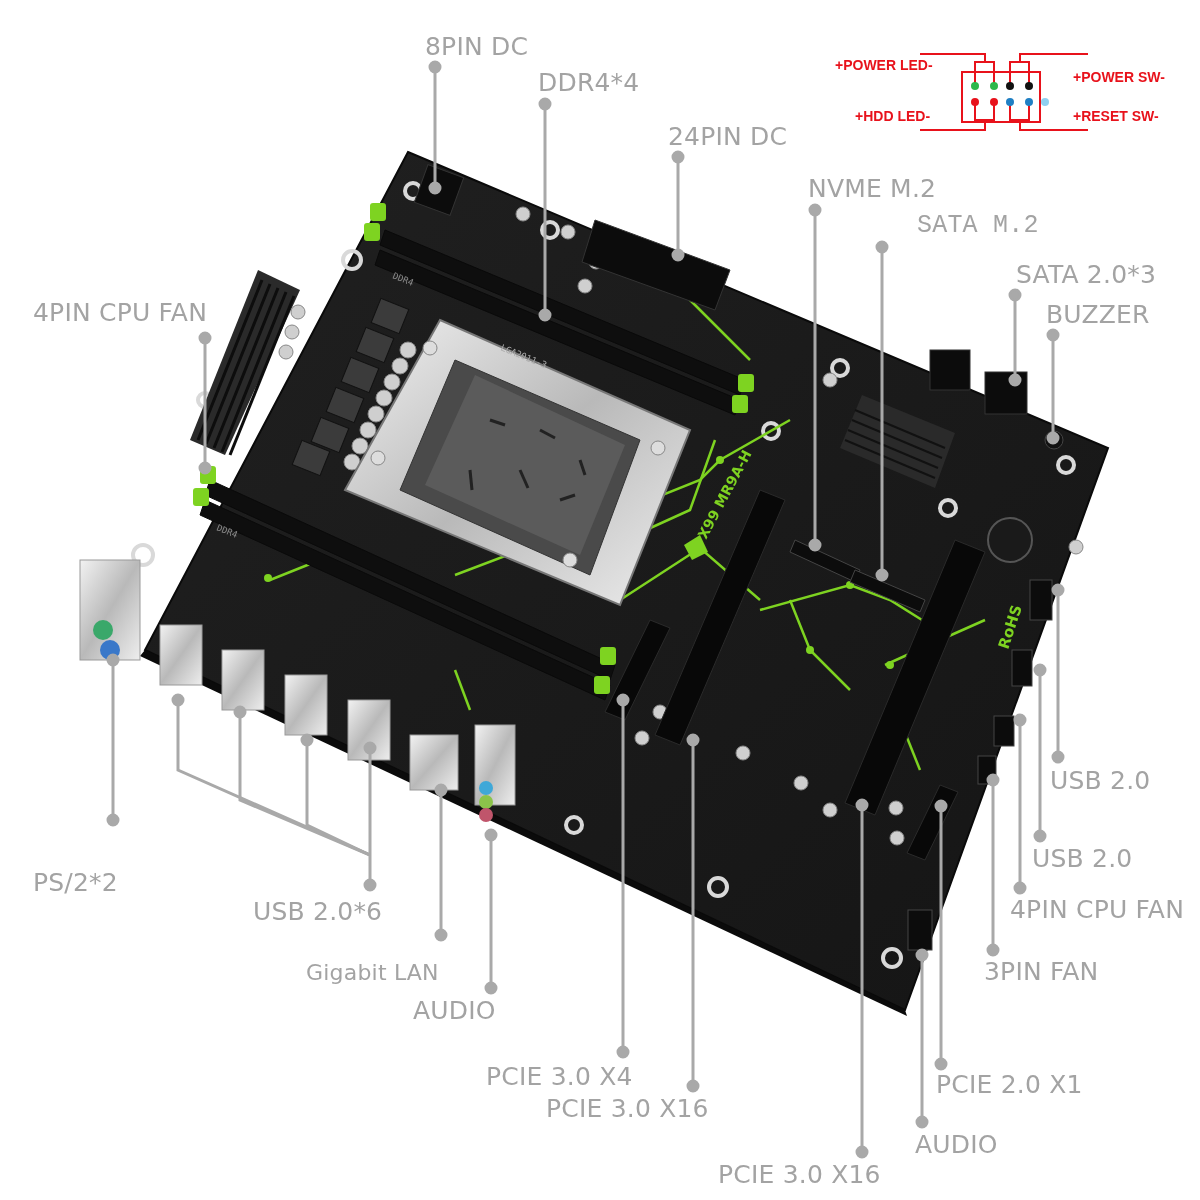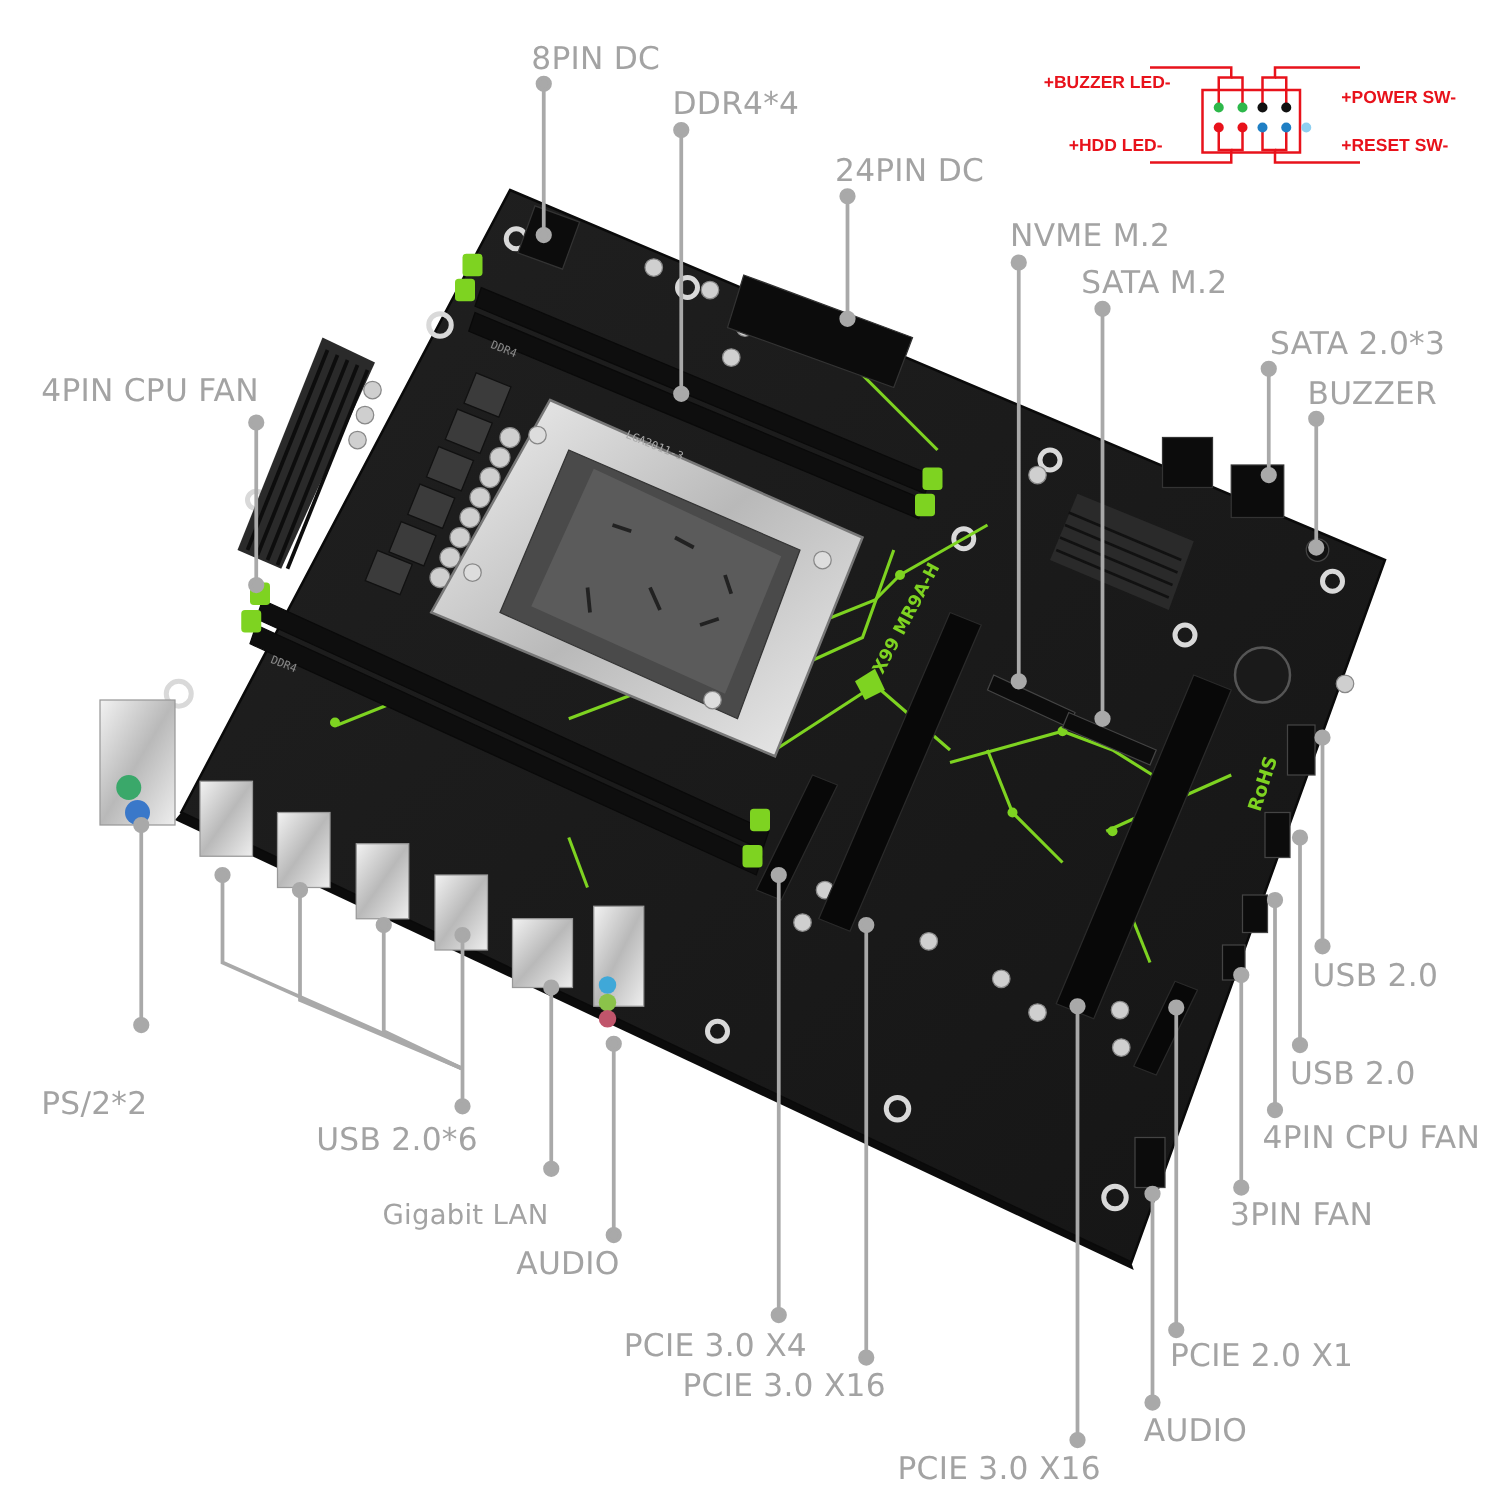--- a/index.html
+++ b/index.html
@@ -306,38 +306,38 @@
     <circle cx="1010" cy="86" r="4" fill="#111"></circle>
       <circle cx="1029" cy="86" r="4" fill="#111"></circle>
     <circle cx="975" cy="102" r="4" fill="#e8121b"></circle>
       <circle cx="994" cy="102" r="4" fill="#e8121b"></circle>
     <circle cx="1010" cy="102" r="4" fill="#1f7fc4"></circle>
       <circle cx="1029" cy="102" r="4" fill="#1f7fc4"></circle>
     <circle cx="1045" cy="102" r="4" fill="#8fd0f0"></circle>
   </g>
 </svg>
 
-<div class="fp" style="left:835px;top:57px;">+BUZZER LED-</div>
+<div class="fp" style="left:835px;top:57px;">+POWER LED-</div>
 <div class="fp" style="left:1073px;top:69px;">+POWER SW-</div>
 <div class="fp" style="left:855px;top:108px;">+HDD LED-</div>
 <div class="fp" style="left:1073px;top:108px;">+RESET SW-</div>
 
 <div class="lbl" style="left:425px;top:32px;">8PIN  DC</div>
 <div class="lbl" style="left:538px;top:68px;">DDR4*4</div>
 <div class="lbl" style="left:668px;top:122px;">24PIN  DC</div>
 <div class="lbl" style="left:808px;top:174px;">NVME M.2</div>
-<div class="lbl" style="left:865px;top:211px;">SATA M.2</div>
+<div class="lbl" style="left:917px;top:211px;font-family:Liberation Mono, monospace;">SATA M.2</div>
 <div class="lbl" style="left:1004px;top:260px;margin-left:12px;">SATA 2.0*3</div>
 <div class="lbl" style="left:1046px;top:300px;">BUZZER</div>
 <div class="lbl" style="left:33px;top:298px;">4PIN CPU FAN</div>
 <div class="lbl" style="left:33px;top:832px;margin-top:36px;">PS/2*2</div>
 <div class="lbl" style="left:253px;top:897px;">USB 2.0*6</div>
 <div class="lbl sm" style="left:306px;top:944px;">Gigabit LAN</div>
 <div class="lbl" style="left:413px;top:996px;">AUDIO</div>
-<div class="lbl" style="left:499px;top:1062px;">PCIE 3.0 X4</div>
+<div class="lbl" style="left:486px;top:1062px;">PCIE 3.0 X4</div>
 <div class="lbl" style="left:546px;top:1094px;">PCIE 3.0 X16</div>
 <div class="lbl" style="left:718px;top:1160px;">PCIE 3.0 X16</div>
 <div class="lbl" style="left:915px;top:1130px;">AUDIO</div>
 <div class="lbl" style="left:936px;top:1070px;">PCIE 2.0 X1</div>
 <div class="lbl" style="left:1050px;top:766px;">USB 2.0</div>
 <div class="lbl" style="left:1032px;top:844px;">USB 2.0</div>
 <div class="lbl" style="left:1010px;top:895px;">4PIN CPU FAN</div>
 <div class="lbl" style="left:984px;top:957px;">3PIN FAN</div>
 
 </body></html>

